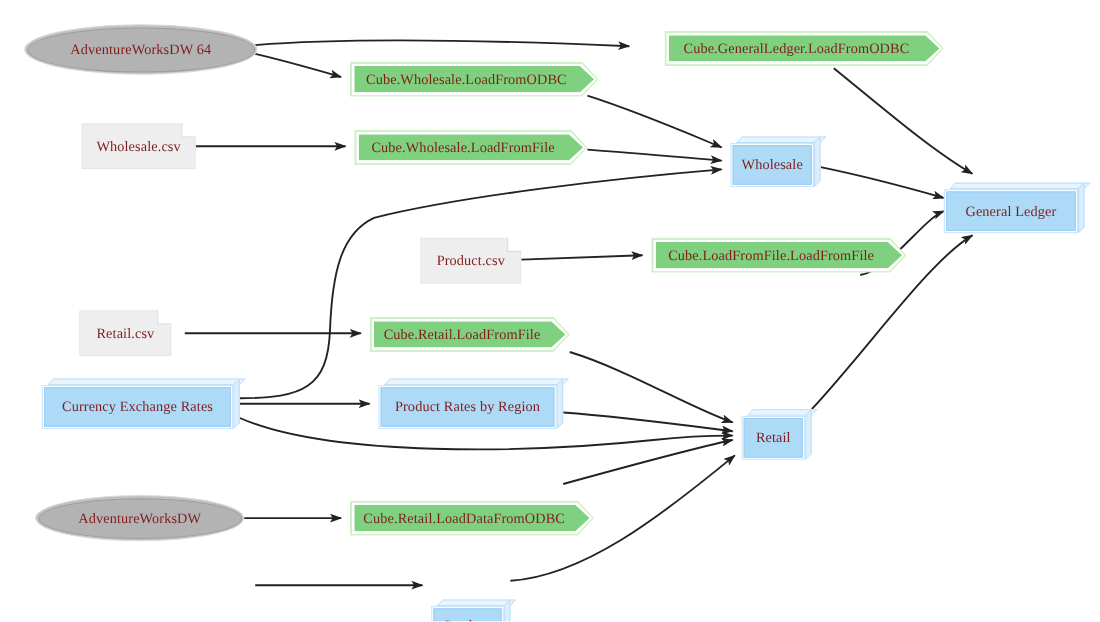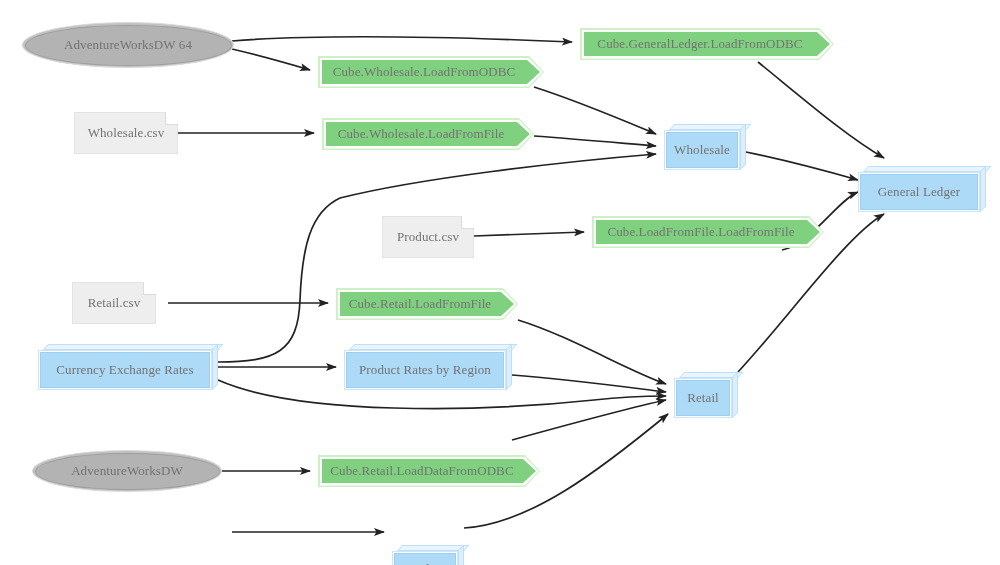--- a/index.html
+++ b/index.html
@@ -37,21 +37,21 @@
     box-sizing: border-box;
   }
   .node-label {
     position: absolute;
     left: 0; top: 0;
     width: 100%;
     height: 100%;
     display: flex;
     align-items: center;
     justify-content: center;
-    color: #737373;
+    color: #7f1d1d;
     font-size: 13px;
     line-height: 1.05;
     letter-spacing: 0.1px;
     text-align: center;
     white-space: nowrap;
     z-index: 5;
     pointer-events: none;
   }
 
   
@@ -203,21 +203,21 @@
         <path d="M 464,528 C 530,524 600,470 668,414" fill="none" stroke="#222222" stroke-width="1.7" marker-end="url(#arrowhead)"></path>
       </g>
   </svg>
 
   <div id="node-layer">
       <div class="node node-ellipse" style="left: 22px; top: 22px; width: 212px; height: 46px;">
         <div class="shape-outer"></div>
         <div class="shape-inner"></div>
         <div class="node-label">AdventureWorksDW 64</div>
       </div>
-      <div class="node node-chevron" style="left: 580px; top: 28px; width: 254px; height: 32px;">
+      <div class="node node-chevron" style="left: 604px; top: 28px; width: 254px; height: 32px;">
         <div class="shape-outer"></div>
         <div class="shape-mid"></div>
         <div class="shape-inner"></div>
         <div class="node-label">Cube.GeneralLedger.LoadFromODBC</div>
       </div>
       <div class="node node-chevron" style="left: 318px; top: 56px; width: 226px; height: 32px;">
         <div class="shape-outer"></div>
         <div class="shape-mid"></div>
         <div class="shape-inner"></div>
         <div class="node-label">Cube.Wholesale.LoadFromODBC</div>

